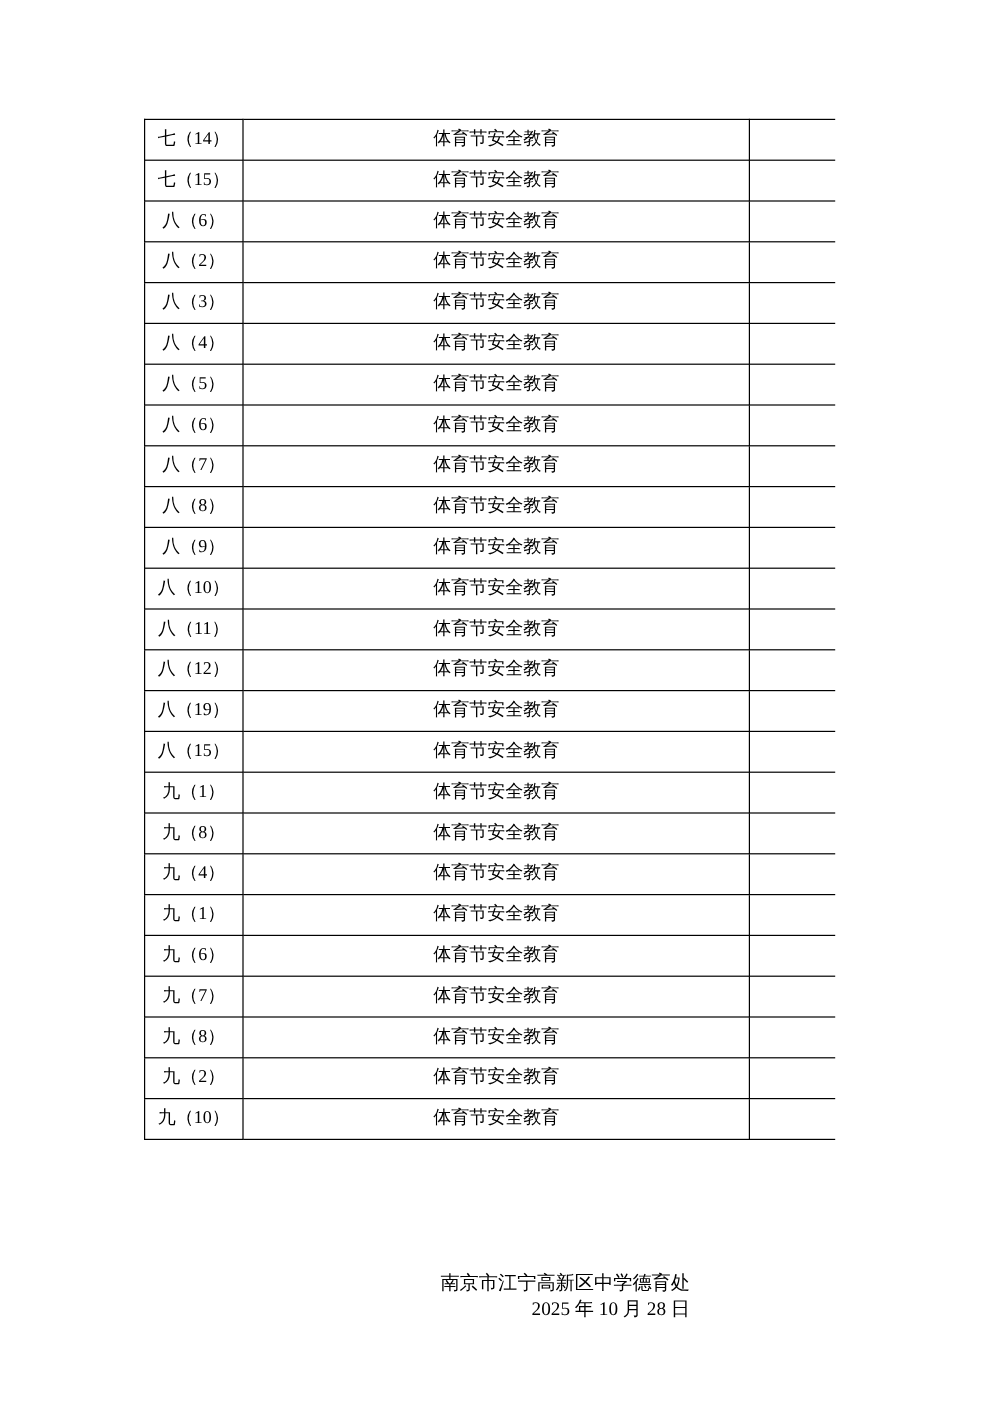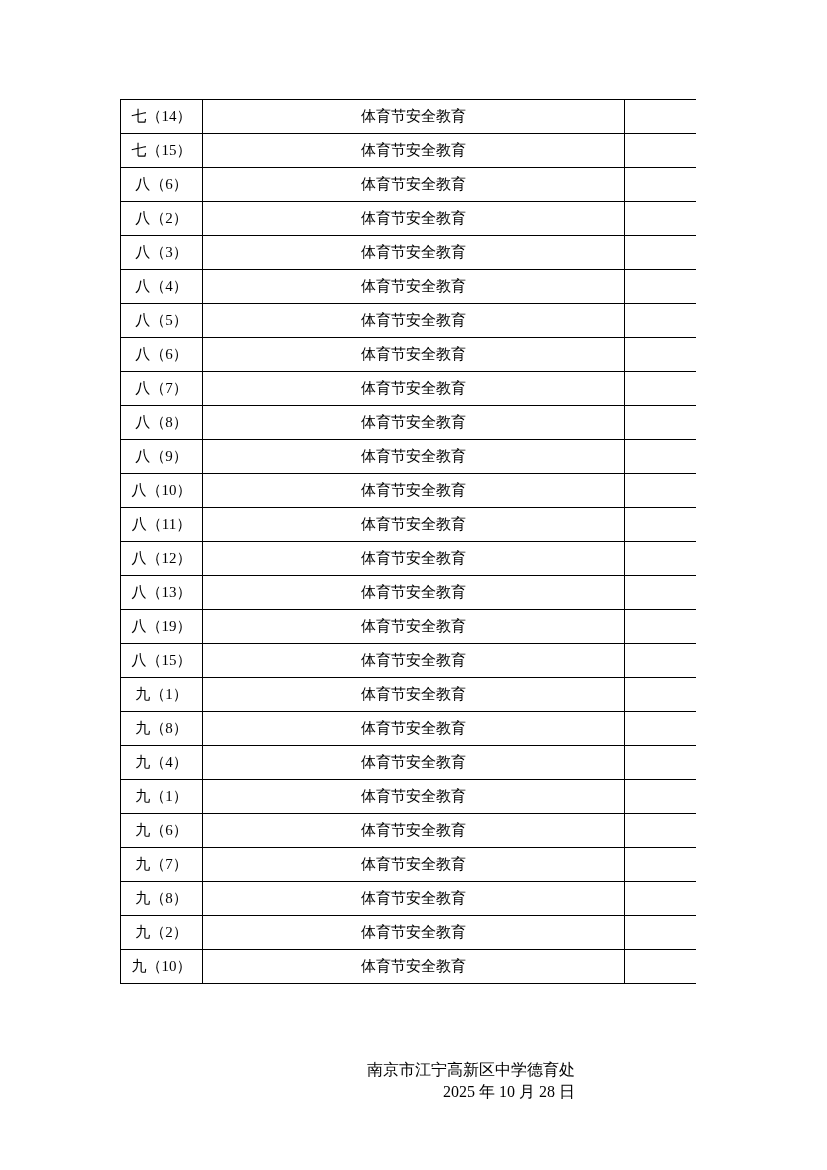--- a/index.html
+++ b/index.html
@@ -119,25 +119,20 @@
           <td class="col-class">八（11）</td>
           <td class="col-activity">体育节安全教育</td>
           <td class="col-note"></td>
         </tr>
         <tr>
           <td class="col-class">八（12）</td>
           <td class="col-activity">体育节安全教育</td>
           <td class="col-note"></td>
         </tr>
         <tr>
-          <td class="col-class">八（13）</td>
-          <td class="col-activity">体育节安全教育</td>
-          <td class="col-note"></td>
-        </tr>
-        <tr>
           <td class="col-class">八（19）</td>
           <td class="col-activity">体育节安全教育</td>
           <td class="col-note"></td>
         </tr>
         <tr>
           <td class="col-class">八（15）</td>
           <td class="col-activity">体育节安全教育</td>
           <td class="col-note"></td>
         </tr>
         <tr>

